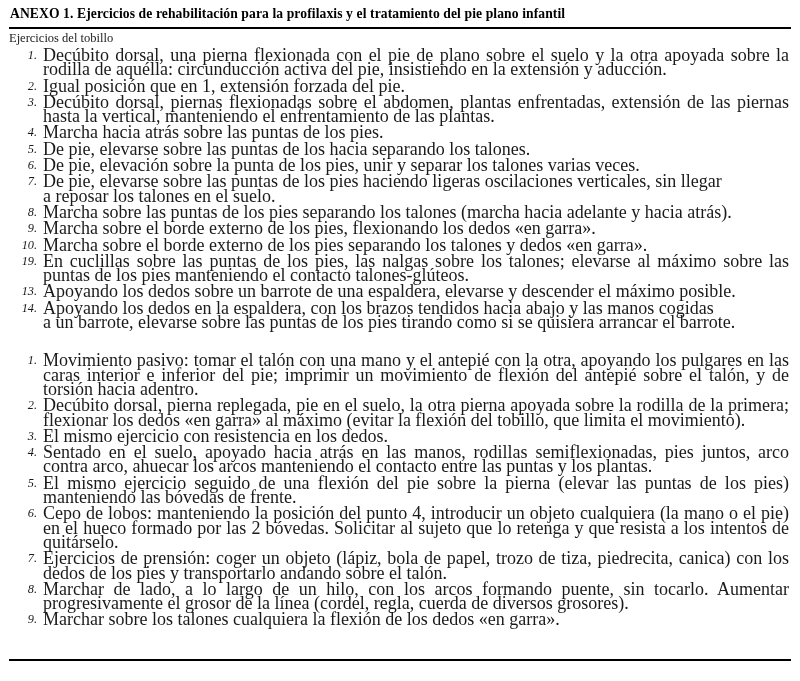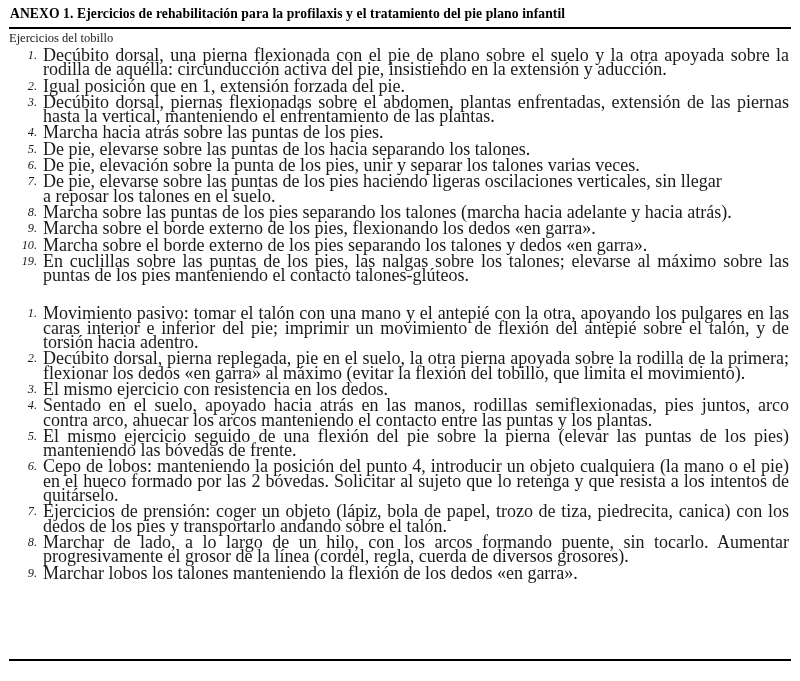--- a/index.html
+++ b/index.html
@@ -123,20 +123,29 @@
             <span class="text">Marcha sobre el borde externo de los pies, flexionando los dedos «en garra».</span>
           </div>
           <div class="item">
             <span class="num">10.</span>
             <span class="text">Marcha sobre el borde externo de los pies separando los talones y dedos «en garra».</span>
           </div>
           <div class="item">
             <span class="num">19.</span>
             <span class="text">En cuclillas sobre las puntas de los pies, las nalgas sobre los talones; elevarse al máximo sobre las puntas de los pies manteniendo el contacto talones-glúteos.</span>
           </div>
+          <div class="item">
+            <span class="num">13.</span>
+            <span class="text">Apoyando los dedos sobre un barrote de una espaldera, elevarse y descender el máximo posible.</span>
+          </div>
+          <div class="item">
+            <span class="num">14.</span>
+            <span class="text">Apoyando los dedos en la espaldera, con los brazos tendidos hacia abajo y las manos cogidas
+a un barrote, elevarse sobre las puntas de los pies tirando como si se quisiera arrancar el barrote.</span>
+          </div>
         </div>
       </section>
       <section class="section">
         <div class="items">
           <div class="item">
             <span class="num">1.</span>
             <span class="text">Movimiento pasivo: tomar el talón con una mano y el antepié con la otra, apoyando los pulgares en las caras interior e inferior del pie; imprimir un movimiento de flexión del antepié sobre el talón, y de torsión hacia adentro.</span>
           </div>
           <div class="item">
             <span class="num">2.</span>
@@ -161,19 +170,19 @@
           <div class="item">
             <span class="num">7.</span>
             <span class="text">Ejercicios de prensión: coger un objeto (lápiz, bola de papel, trozo de tiza, piedrecita, canica) con los dedos de los pies y transportarlo andando sobre el talón.</span>
           </div>
           <div class="item">
             <span class="num">8.</span>
             <span class="text">Marchar de lado, a lo largo de un hilo, con los arcos formando puente, sin tocarlo. Aumentar progresivamente el grosor de la línea (cordel, regla, cuerda de diversos grosores).</span>
           </div>
           <div class="item">
             <span class="num">9.</span>
-            <span class="text">Marchar lobos los talones manteniendo la flexión de los dedos «en garra».</span>
+            <span class="text">Marchar sobre los talones cualquiera la flexión de los dedos «en garra».</span>
           </div>
         </div>
       </section>
     </main>
   <div class="rule bottom-rule"></div>
 </div>
 
 </body></html>

